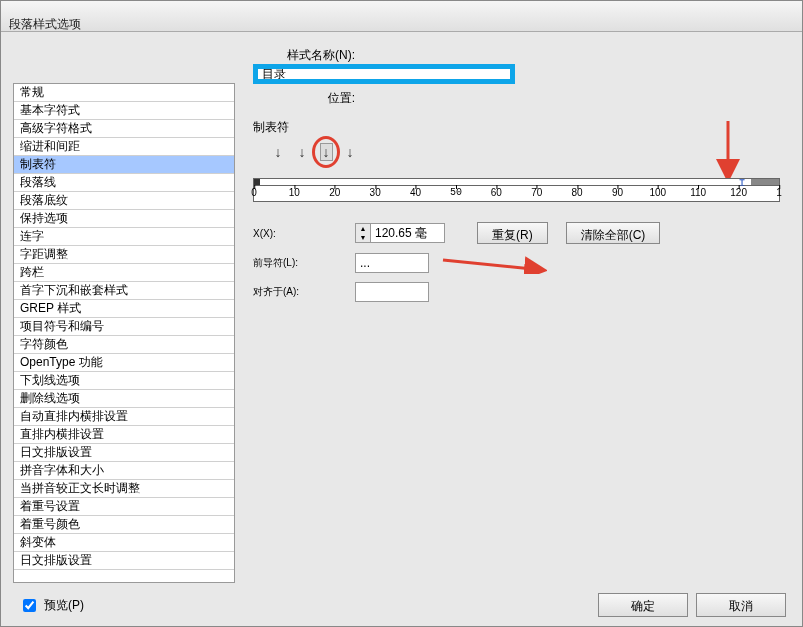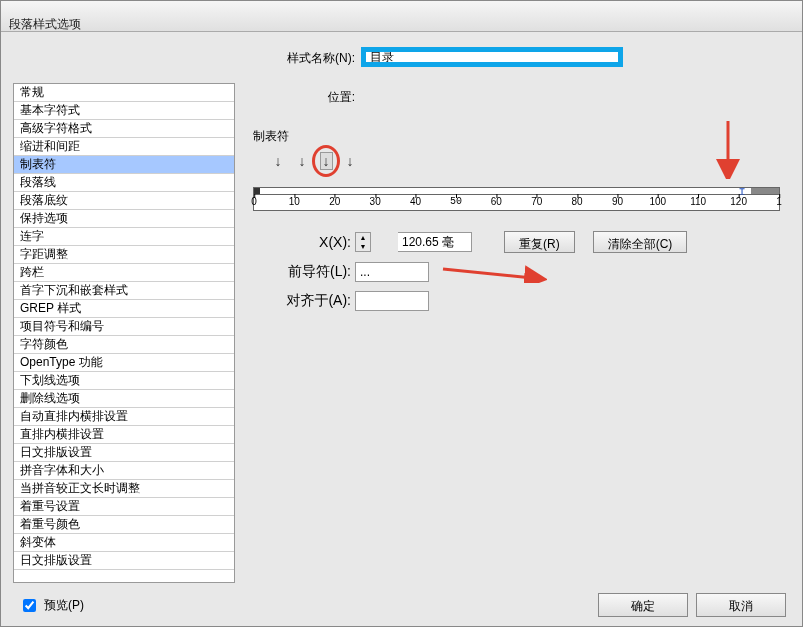--- a/index.html
+++ b/index.html
@@ -61,22 +61,23 @@
 .list-item.selected {
   background: #a6c8ff;
 }
 .main {
   flex: 1;
   position: relative;
   padding-right: 10px;
 }
 .row {
   display: flex;
-  align-items: flex-end;
-  margin-bottom: 22px;
+  align-items: flex-start;
+  margin-bottom: 6px;
+  flex-direction: column;
 }
 .label {
   width: 108px;
   text-align: right;
   padding-right: 6px;
   font-size: 12px;
   color: #000;
 }
 .text-input {
   border: 5px solid #0ea5e9;
@@ -177,27 +178,26 @@
   background: #000;
 }
 .x-row {
   display: flex;
   align-items: center;
   gap: 4px;
   margin-bottom: 8px;
 }
 .x-label {
   width: 98px;
-  text-align: right;
-  font-size: 14px;
+  text-align: left;
+  font-size: 10px;
 }
 .spinner {
   display: flex;
   align-items: center;
-  gap: 27px;
 }
 .spin-btns {
   display: flex;
   flex-direction: column;
   border: 1px solid #999;
 }
 .spin-btn {
   width: 14px;
   height: 9px;
   background: #e8e8e8;

